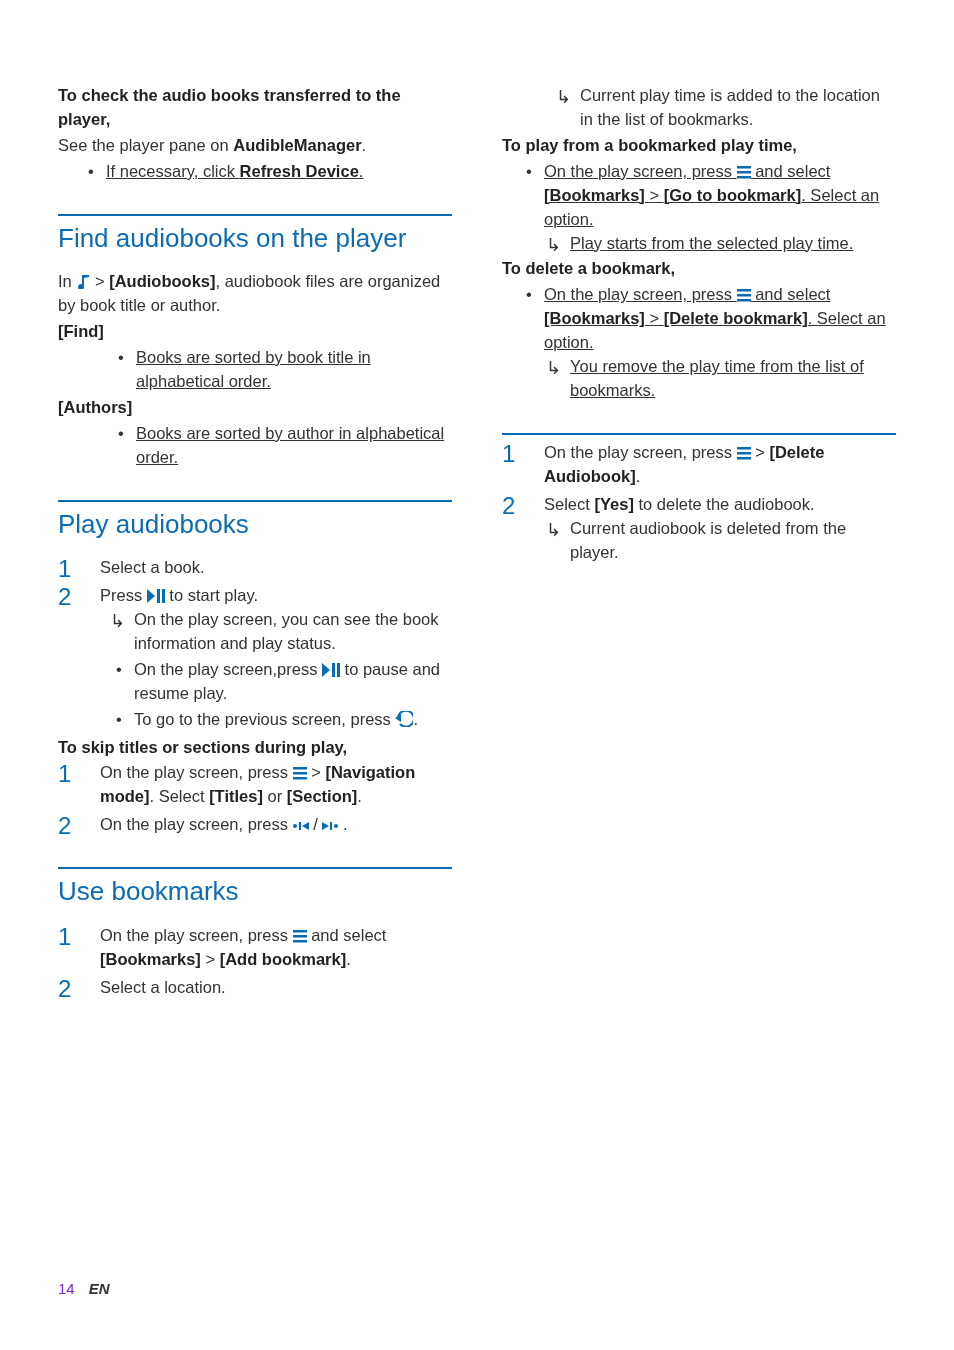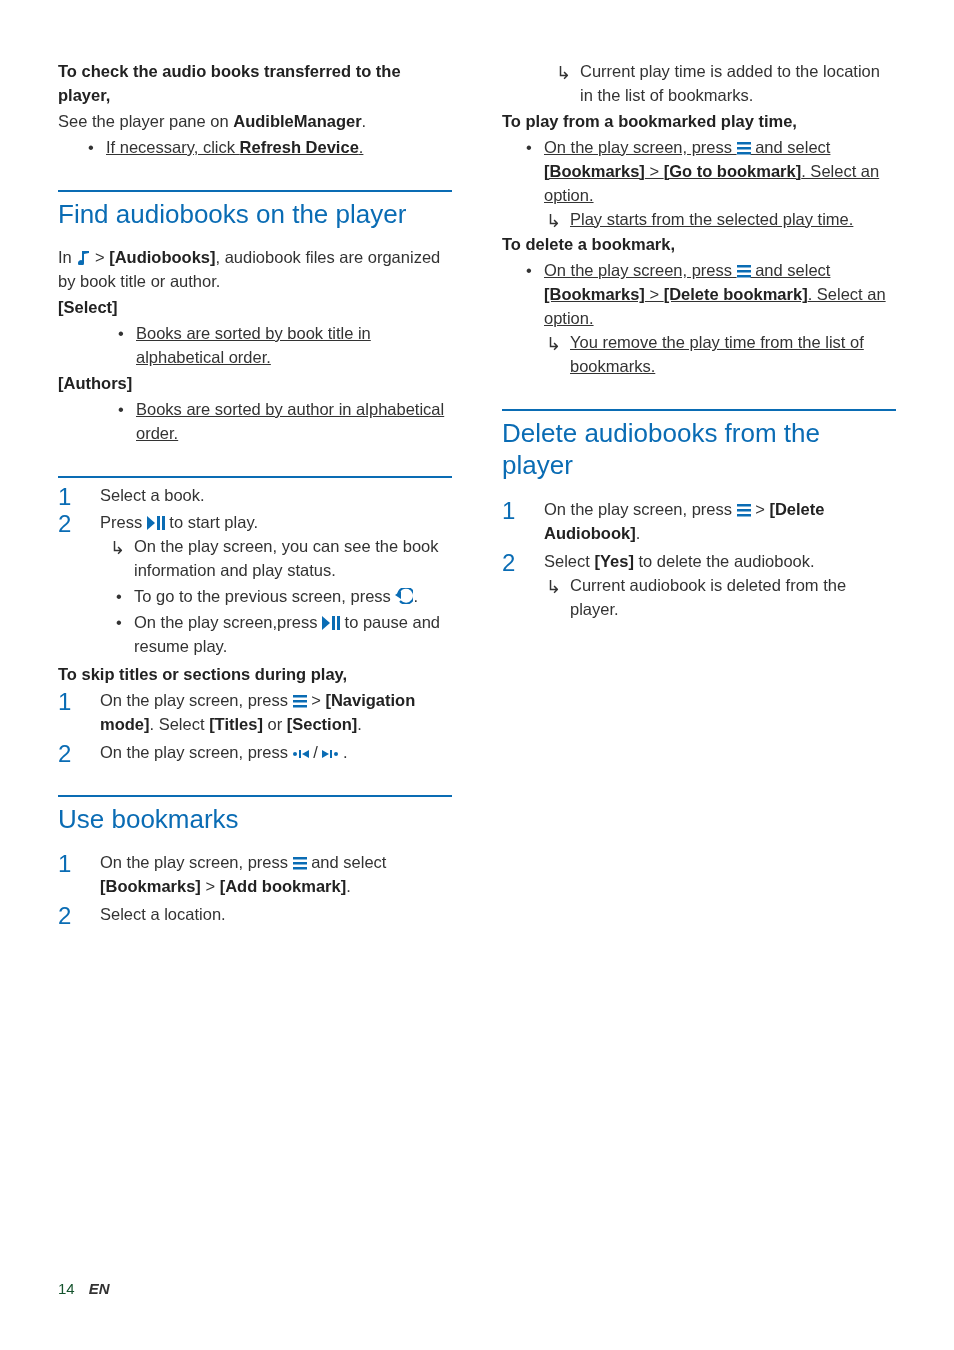--- a/index.html
+++ b/index.html
@@ -14,20 +14,21 @@
     position: relative;
     padding: 60px 58px 60px 58px;
   }
   .cols {
     display: flex;
     gap: 50px;
   }
   .col {
     flex: 1;
     min-width: 0;
+    margin-top: 24px;
   }
   .section {
     margin-bottom: 30px;
   }
   .hr {
     border: none;
     border-top: 2px solid #0a6cb4;
     margin-bottom: 6px;
   }
   h2 {
@@ -142,21 +143,21 @@
     position: absolute;
     left: -24px;
     font-size: 18px;
   }
   .pagefoot {
     position: absolute;
     left: 58px;
     bottom: 50px;
     font-size: 15px;
   }
-  .pn { color:#14532d; }
+  .pn { color:#6d28d9; }
   .en { font-weight: 600; margin-left: 10px; font-style: italic;}
   svg.ico { display:inline-block; vertical-align: -2px; }
   .cyan { fill:#0a6cb4; }
   .cyanline { stroke:#0a6cb4; }
 </style>
 </head>
 <body>
 
 <svg width="0" height="0" style="position:absolute">
   <defs>
@@ -207,48 +208,49 @@
     </div>
 
     <div class="section">
       <hr class="hr">
       <h2>Find audiobooks on the player</h2>
       <p class="para">
         <span>In </span><svg class="ico" width="14" height="16" viewBox="0 0 14 16">
             <use href="#i-music"></use>
           </svg><span> &gt; </span><span class="bold">[Audiobooks]</span><span>, audiobook files are organized by book title or author.</span>
       </p>
-      <p class="bold para">[Select]</p>
+      <p class="bold para">[Find]</p>
       <ul class="bullets2">
           <li>Books are sorted by book title in alphabetical order.</li>
         </ul>
       <p class="bold para">[Authors]</p>
       <ul class="bullets2">
           <li>Books are sorted by author in alphabetical order.</li>
         </ul>
     </div>
 
     <div class="section">
       <hr class="hr">
+      <h2>Play audiobooks</h2>
       <ol class="numlist">
         <li><span class="num">1</span><span>Select a book.</span></li>
         <li><span class="num">2</span>
           <span>Press </span><svg class="ico" width="18" height="14" viewBox="0 0 18 14">
               <use href="#i-playpause"></use>
             </svg><span> to start play.</span>
           <ul class="inner-arrow">
               <li>On the play screen, you can see the book information and play status.</li>
             </ul>
           <ul class="inner-bullets">
+            <li><span>On the play screen,press </span><svg class="ico" width="18" height="14" viewBox="0 0 18 14">
+                  <use href="#i-playpause"></use>
+                </svg><span> to pause and resume play.</span></li>
             <li><span>To go to the previous screen, press </span><svg class="ico" width="18" height="16" viewBox="0 0 18 16">
                   <use href="#i-back"></use>
                 </svg><span>.</span></li>
-            <li><span>On the play screen,press </span><svg class="ico" width="18" height="14" viewBox="0 0 18 14">
-                  <use href="#i-playpause"></use>
-                </svg><span> to pause and resume play.</span></li>
           </ul>
         </li>
       </ol>
       <p class="bold para">To skip titles or sections during play,</p>
       <ol class="numlist">
         <li><span class="num">1</span>
           <span>On the play screen, press </span><svg class="ico" width="14" height="13" viewBox="0 0 14 13">
               <use href="#i-menu"></use>
             </svg><span> &gt; </span><span class="bold">[Navigation mode]</span><span>. Select </span><span class="bold">[Titles]</span><span> or </span><span class="bold">[Section]</span><span>.</span>
         </li>
@@ -301,21 +303,20 @@
             <use href="#i-menu"></use>
           </svg><span> and select </span><span class="bold">[Bookmarks]</span><span> &gt; </span><span class="bold">[Delete bookmark]</span><span>. Select an option.</span>
         <ul class="inner-arrow-tight">
             <li>You remove the play time from the list of bookmarks.</li>
           </ul>
       </li>
     </ul>
 
     <div class="section" style="margin-top:30px;">
       <hr class="hr">
-      <h2>Delete audiobooks from the player</h2>
       <ol class="numlist">
         <li><span class="num">1</span>
           <span>On the play screen, press </span><svg class="ico" width="14" height="13" viewBox="0 0 14 13">
               <use href="#i-menu"></use>
             </svg><span> &gt; </span><span class="bold">[Delete Audiobook]</span><span>.</span>
         </li>
         <li><span class="num">2</span>
           <span>Select </span><span class="bold">[Yes]</span><span> to delete the audiobook.</span>
           <ul class="inner-arrow-tight">
               <li>Current audiobook is deleted from the player.</li>

